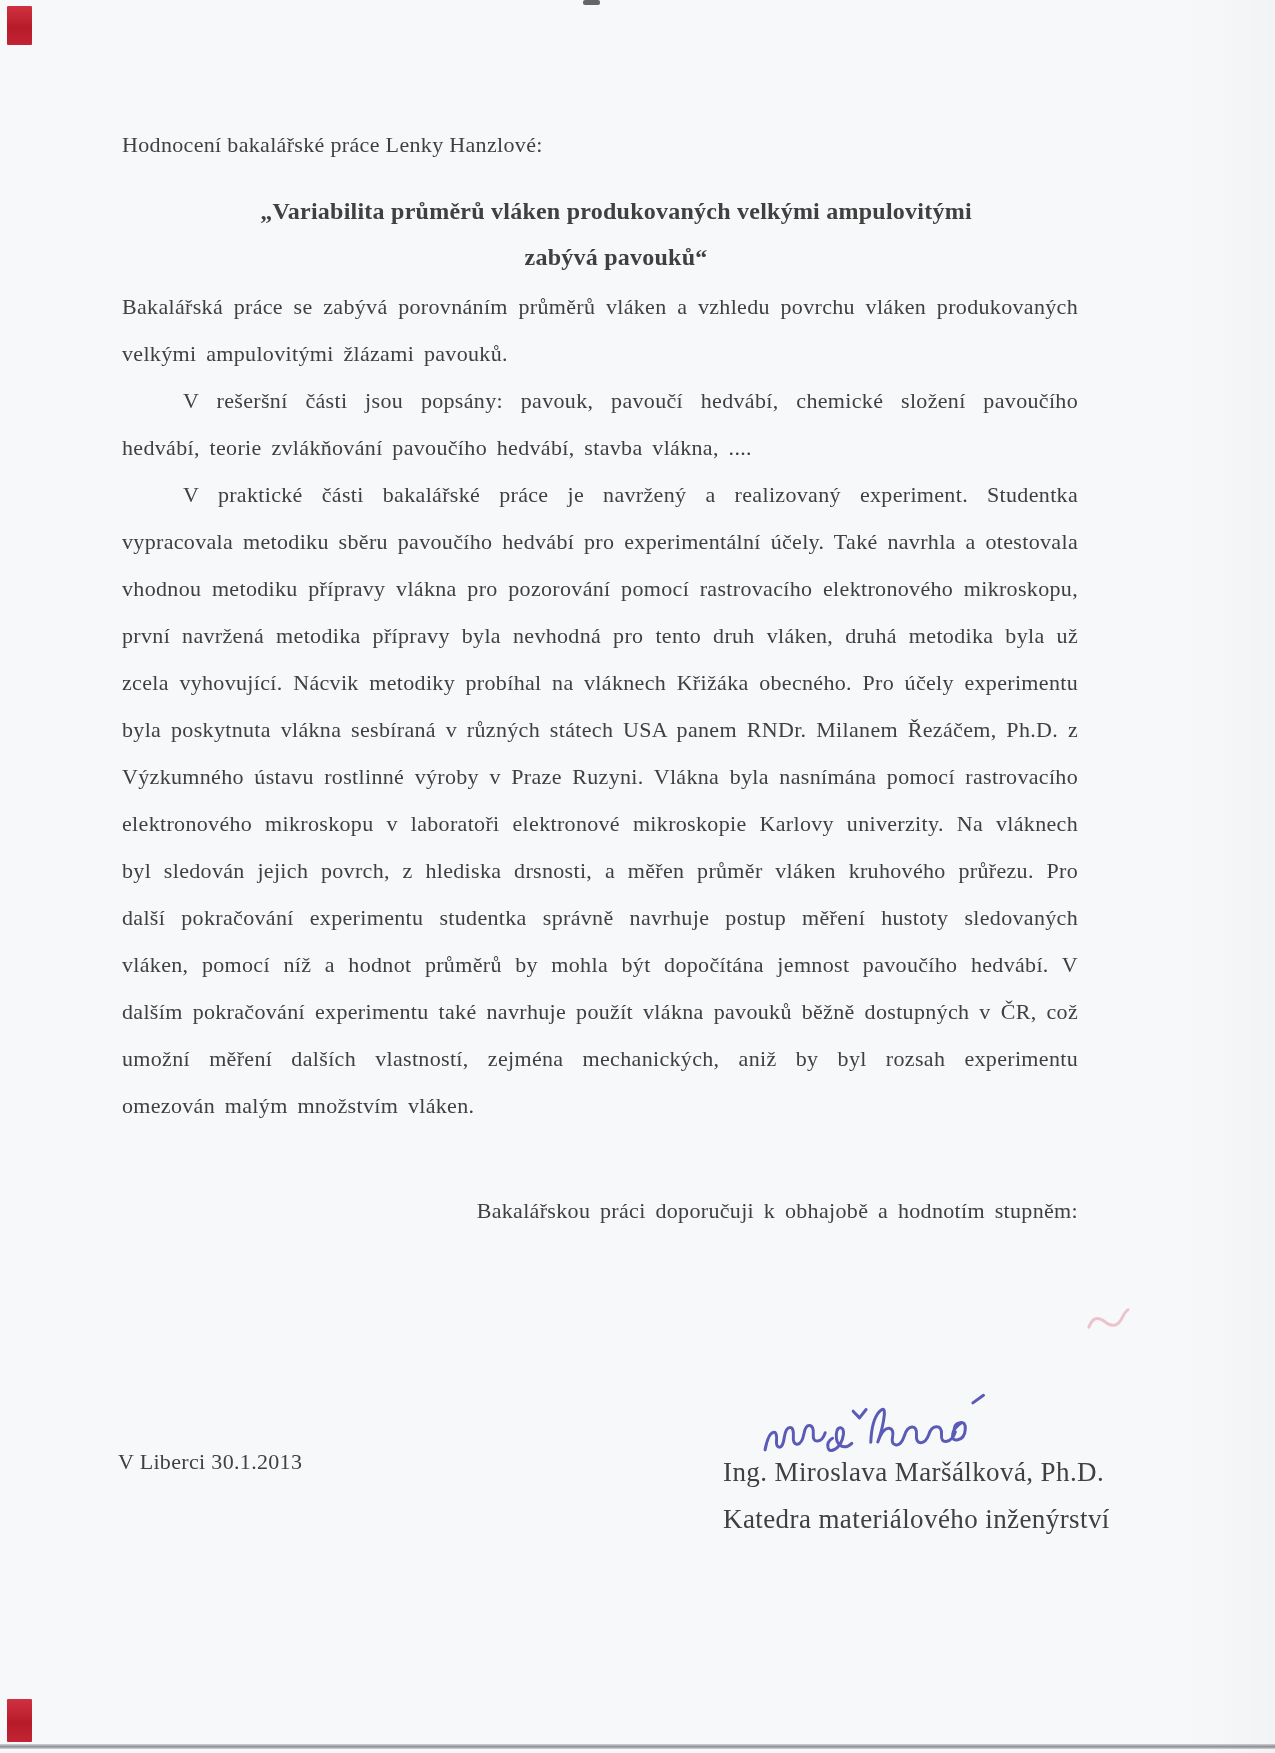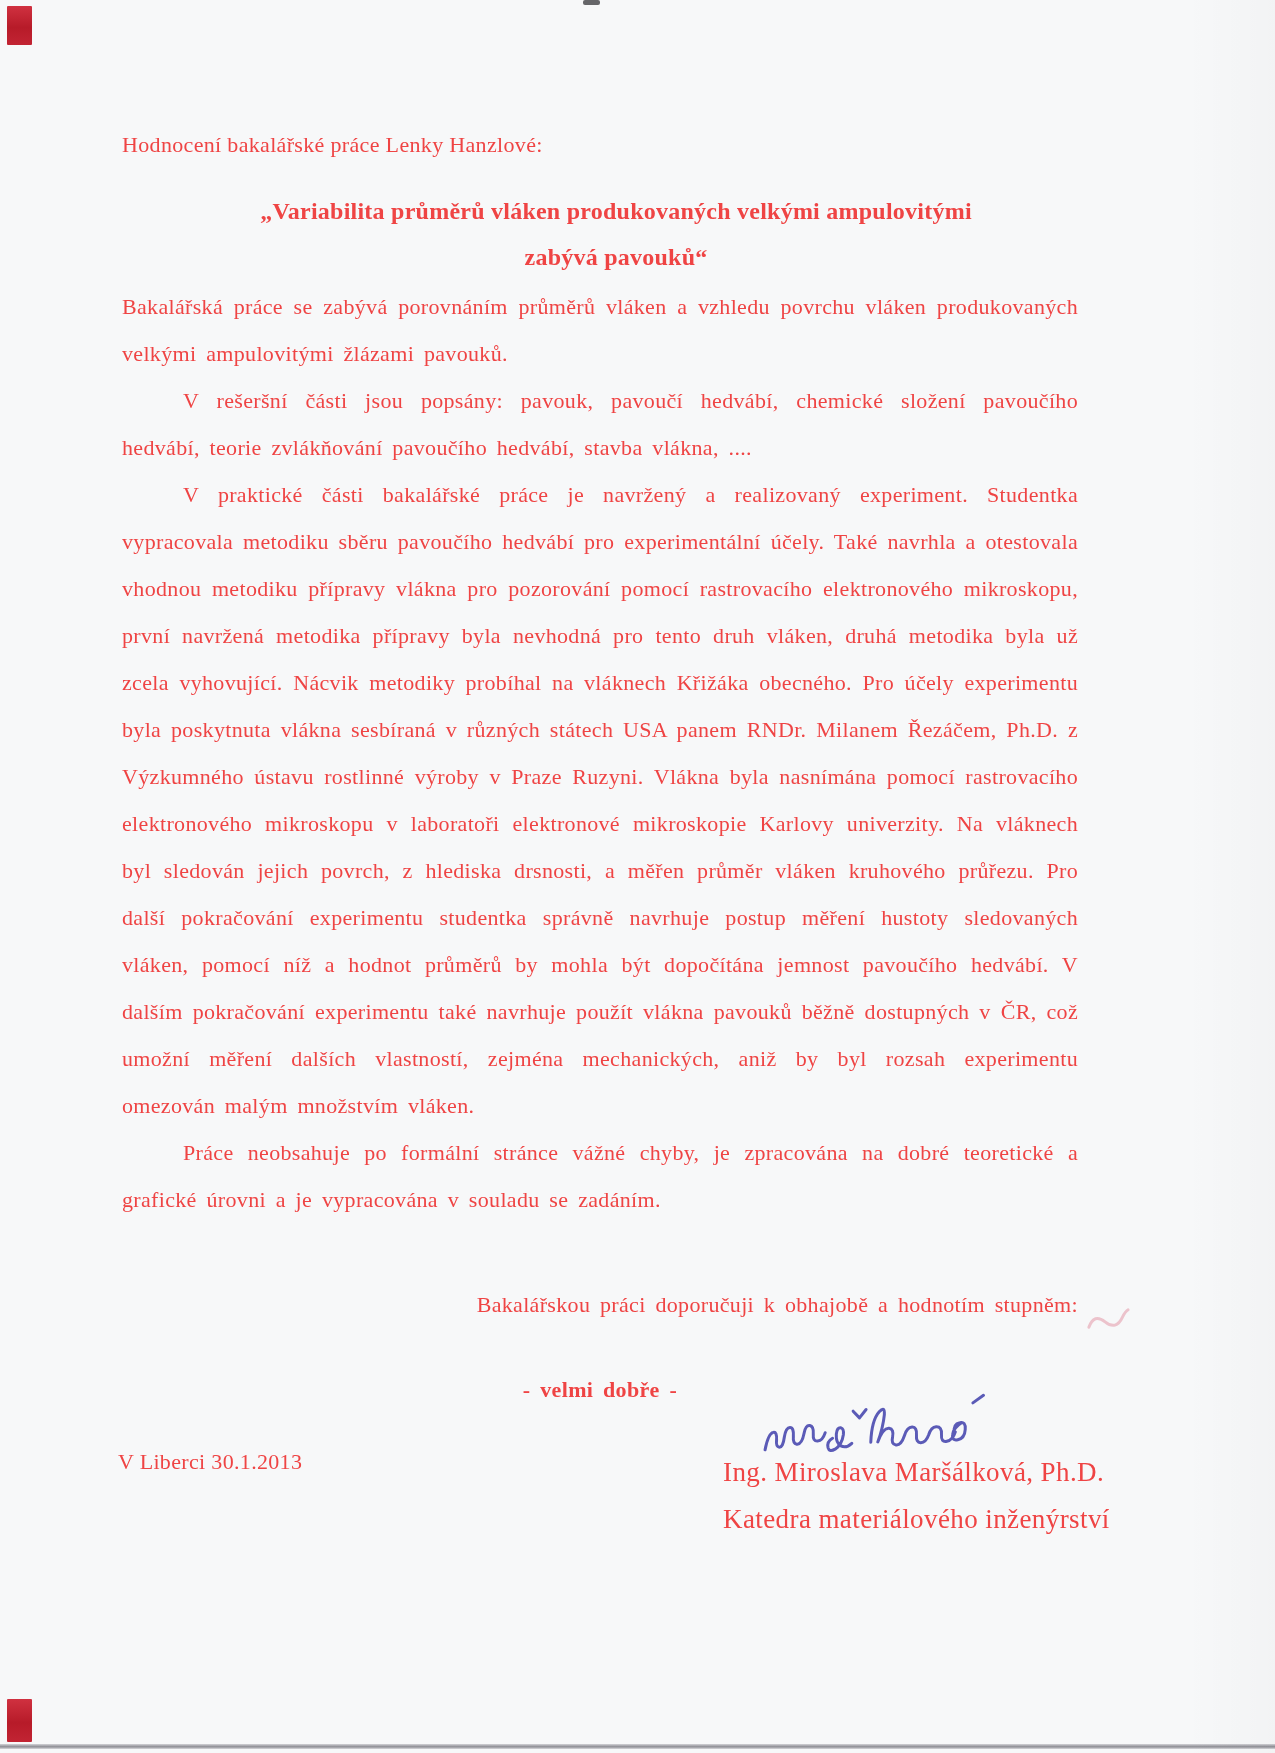--- a/index.html
+++ b/index.html
@@ -8,21 +8,21 @@
     background: #e9e9ea;
     font-family: "Liberation Serif", "DejaVu Serif", serif;
   }
   .sheet {
     position: relative;
     width: 1275px;
     height: 1753px;
     margin: 0 auto;
     background: #f7f8f9;
     overflow: hidden;
-    color: #ef4444;
+    color: #404040;
   }
   
   .sheet::after {
     content: "";
     position: absolute;
     top: 0; right: 0; bottom: 0;
     width: 90px;
     background: linear-gradient(to right, rgba(0,0,0,0), rgba(0,0,0,0.02));
     pointer-events: none;
   }
@@ -152,23 +152,21 @@
 
     <div class="title-block">
       <div>„Variabilita průměrů vláken produkovaných velkými ampulovitými</div>
       <div>zabývá pavouků“</div>
     </div>
 
     <div class="body-block">
       <p class="para">Bakalářská práce se zabývá porovnáním průměrů vláken a vzhledu povrchu vláken produkovaných velkými ampulovitými žlázami pavouků.</p>
       <p class="para indent">V rešeršní části jsou popsány: pavouk, pavoučí hedvábí, chemické složení pavoučího hedvábí, teorie zvlákňování pavoučího hedvábí, stavba vlákna, ....</p>
       <p class="para indent">V praktické části bakalářské práce je navržený a realizovaný experiment. Studentka vypracovala metodiku sběru pavoučího hedvábí pro experimentální účely. Také navrhla a otestovala vhodnou metodiku přípravy vlákna pro pozorování pomocí rastrovacího elektronového mikroskopu, první navržená metodika přípravy byla nevhodná pro tento druh vláken, druhá metodika byla už zcela vyhovující. Nácvik metodiky probíhal na vláknech Křižáka obecného. Pro účely experimentu byla poskytnuta vlákna sesbíraná v různých státech USA panem RNDr. Milanem Řezáčem, Ph.D. z Výzkumného ústavu rostlinné výroby v Praze Ruzyni. Vlákna byla nasnímána pomocí rastrovacího elektronového mikroskopu v laboratoři elektronové mikroskopie Karlovy univerzity. Na vláknech byl sledován jejich povrch, z hlediska drsnosti, a měřen průměr vláken kruhového průřezu. Pro další pokračování experimentu studentka správně navrhuje postup měření hustoty sledovaných vláken, pomocí níž a hodnot průměrů by mohla být dopočítána jemnost pavoučího hedvábí. V dalším pokračování experimentu také navrhuje použít vlákna pavouků běžně dostupných v ČR, což umožní měření dalších vlastností, zejména mechanických, aniž by byl rozsah experimentu omezován malým množstvím vláken.</p>
-      <p class="para indent">Práce neobsahuje po formální stránce vážné chyby, je zpracována na dobré teoretické a grafické úrovni a je vypracována v souladu se zadáním.</p>
       <p class="para recommendation">Bakalářskou práci doporučuji k obhajobě a hodnotím stupněm:</p>
-      <p class="para grade-line">- velmi dobře -</p>
     </div>
 
   </div>
 
   <svg class="signature" width="236" height="62" viewBox="0 0 236 62">
     <g fill="none" stroke="#4a4ab0" stroke-width="3" stroke-linecap="round" stroke-linejoin="round" opacity="0.9">
       <path d="M6,48 q4,-16 9,-17 q4,-1 3,8 q-1,6 2,7 q4,1 6,-10 q2,-9 6,-9 q4,0 3,9 q-1,7 3,8 q5,1 8,-11 q2,-8 6,-7 q4,1 3,9 q-1,7 4,7 q5,0 8,-8"></path>
       <path d="M74,40 q-6,3 -5,9 q1,5 7,2 q7,-4 9,-14 q1,-6 -2,-7 q-4,-1 -5,6 q-1,9 4,12 q5,3 11,-2"></path>
       <path d="M96,14 l6,7 l7,-8"></path>
       <path d="M112,46 q2,-22 10,-30 q6,-6 5,3 q-2,13 -8,27 q6,-14 12,-13 q5,1 3,9 q-2,7 3,8 q5,1 9,-9 q3,-8 8,-8 q5,0 4,8 q-1,8 4,8 q5,0 8,-7 q3,-8 8,-8 q6,0 5,8 q-1,8 5,7 q6,-1 9,-9"></path>

